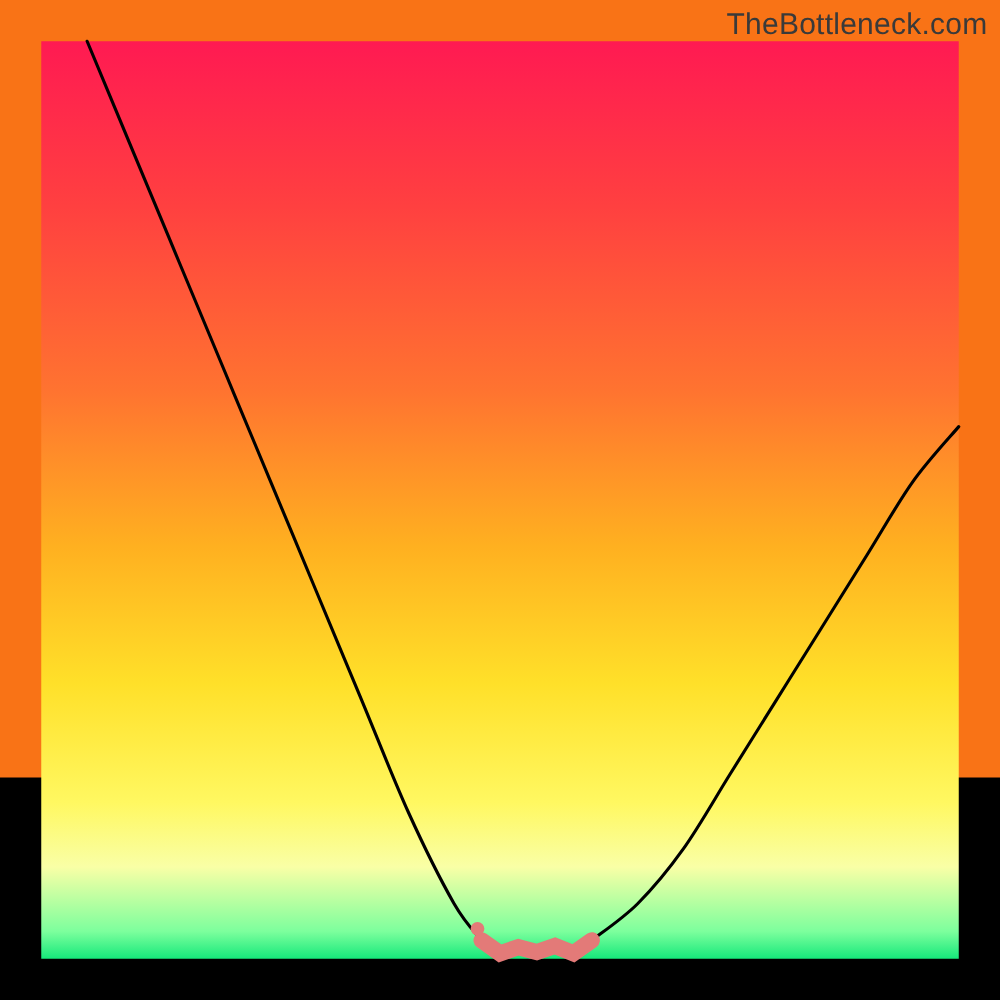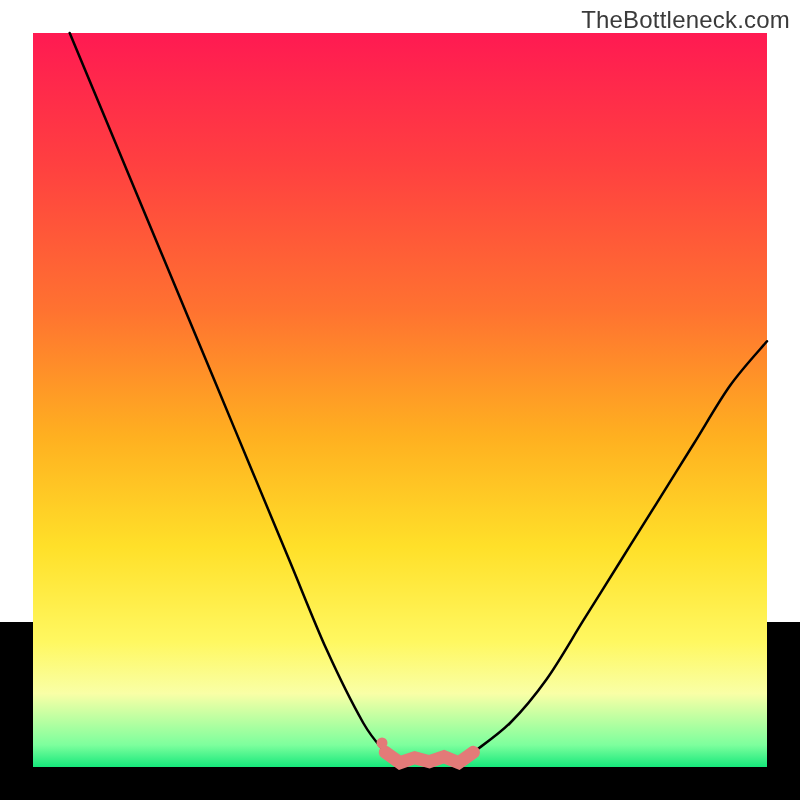--- a/index.html
+++ b/index.html
@@ -10,21 +10,21 @@
     background: #000;
     font-family: Arial, Helvetica, sans-serif;
     overflow: hidden;
   }
   .frame {
     position: absolute;
     left: 0;
     top: 0;
     width: 800px;
     height: 622px;
-    background: #ffffff;
+    background: #f97316;
   }
   .plot {
     position: absolute;
     left: 33px;
     top: 33px;
     width: 734px;
     height: 734px;
     
     background: linear-gradient(
       to bottom,

